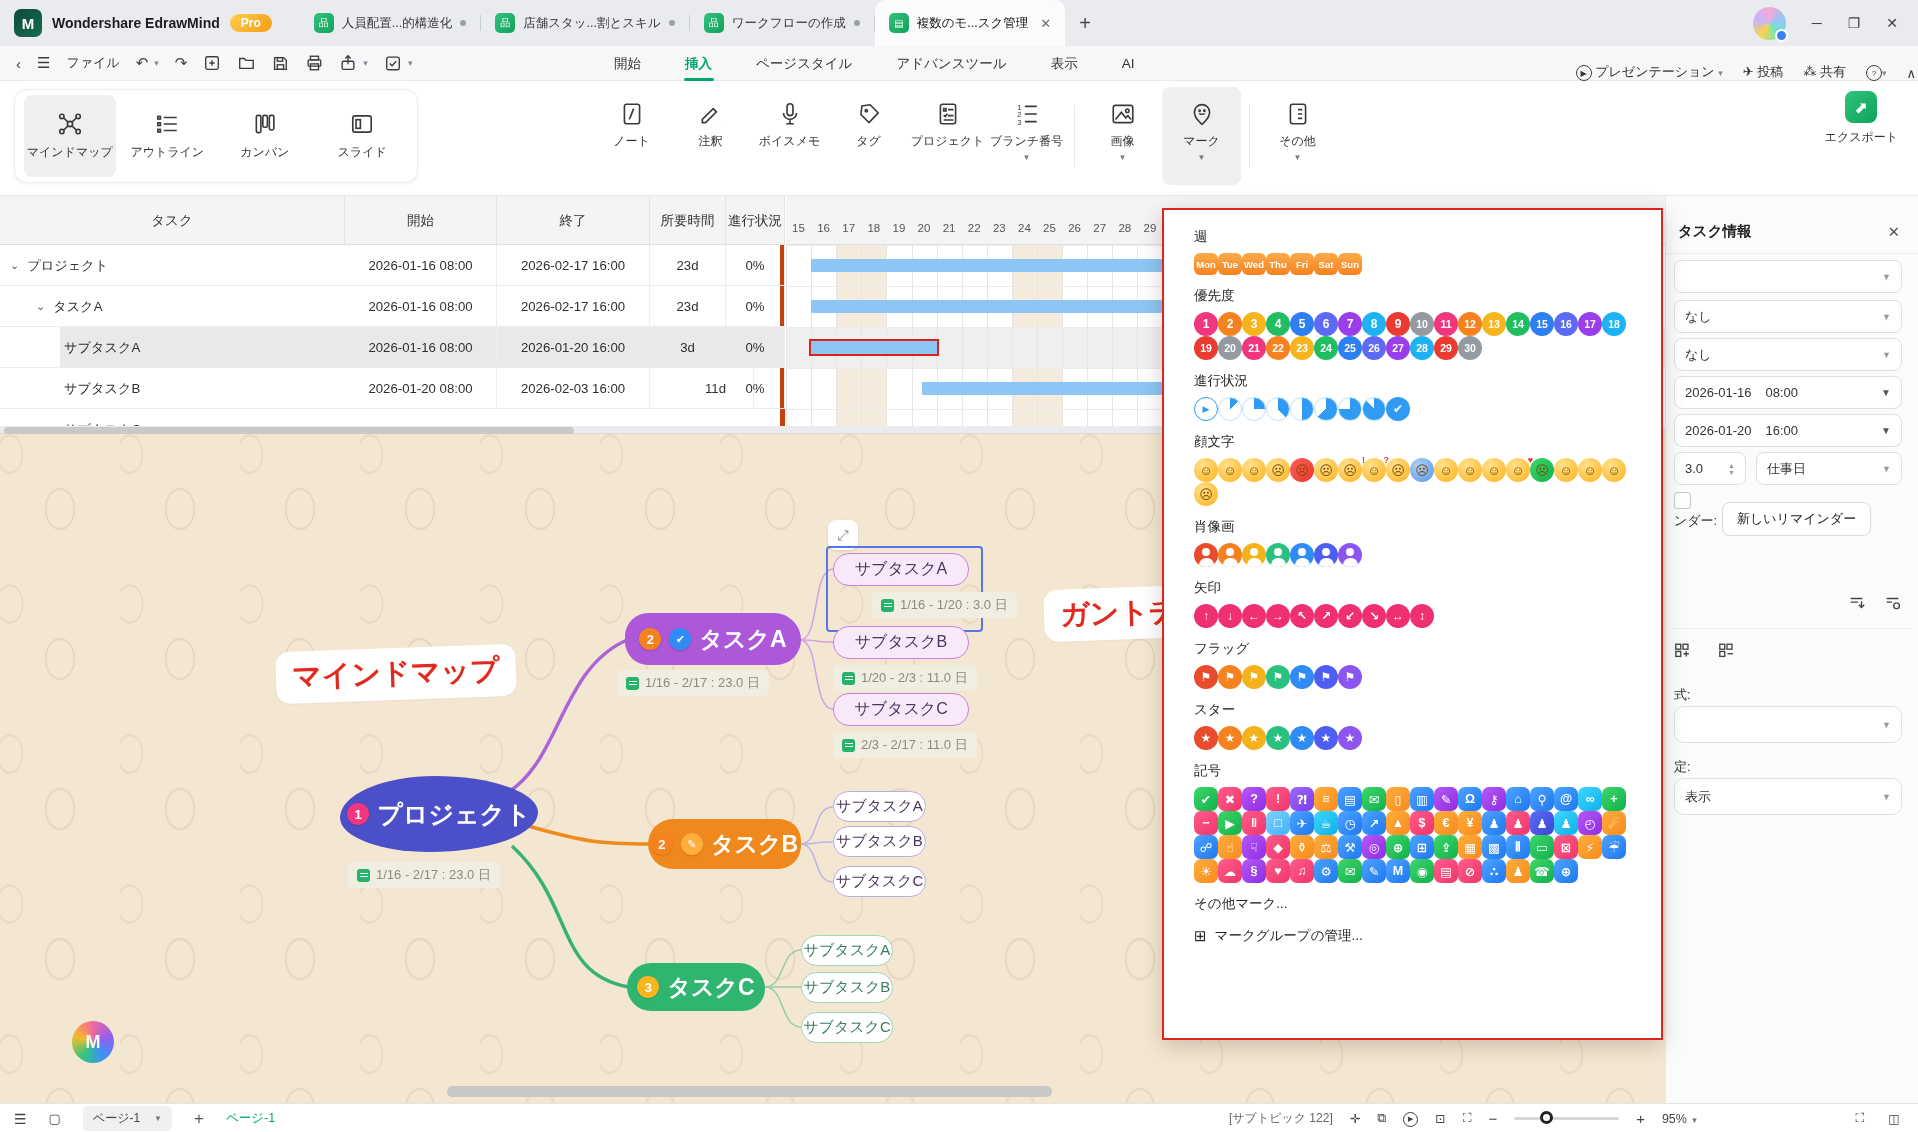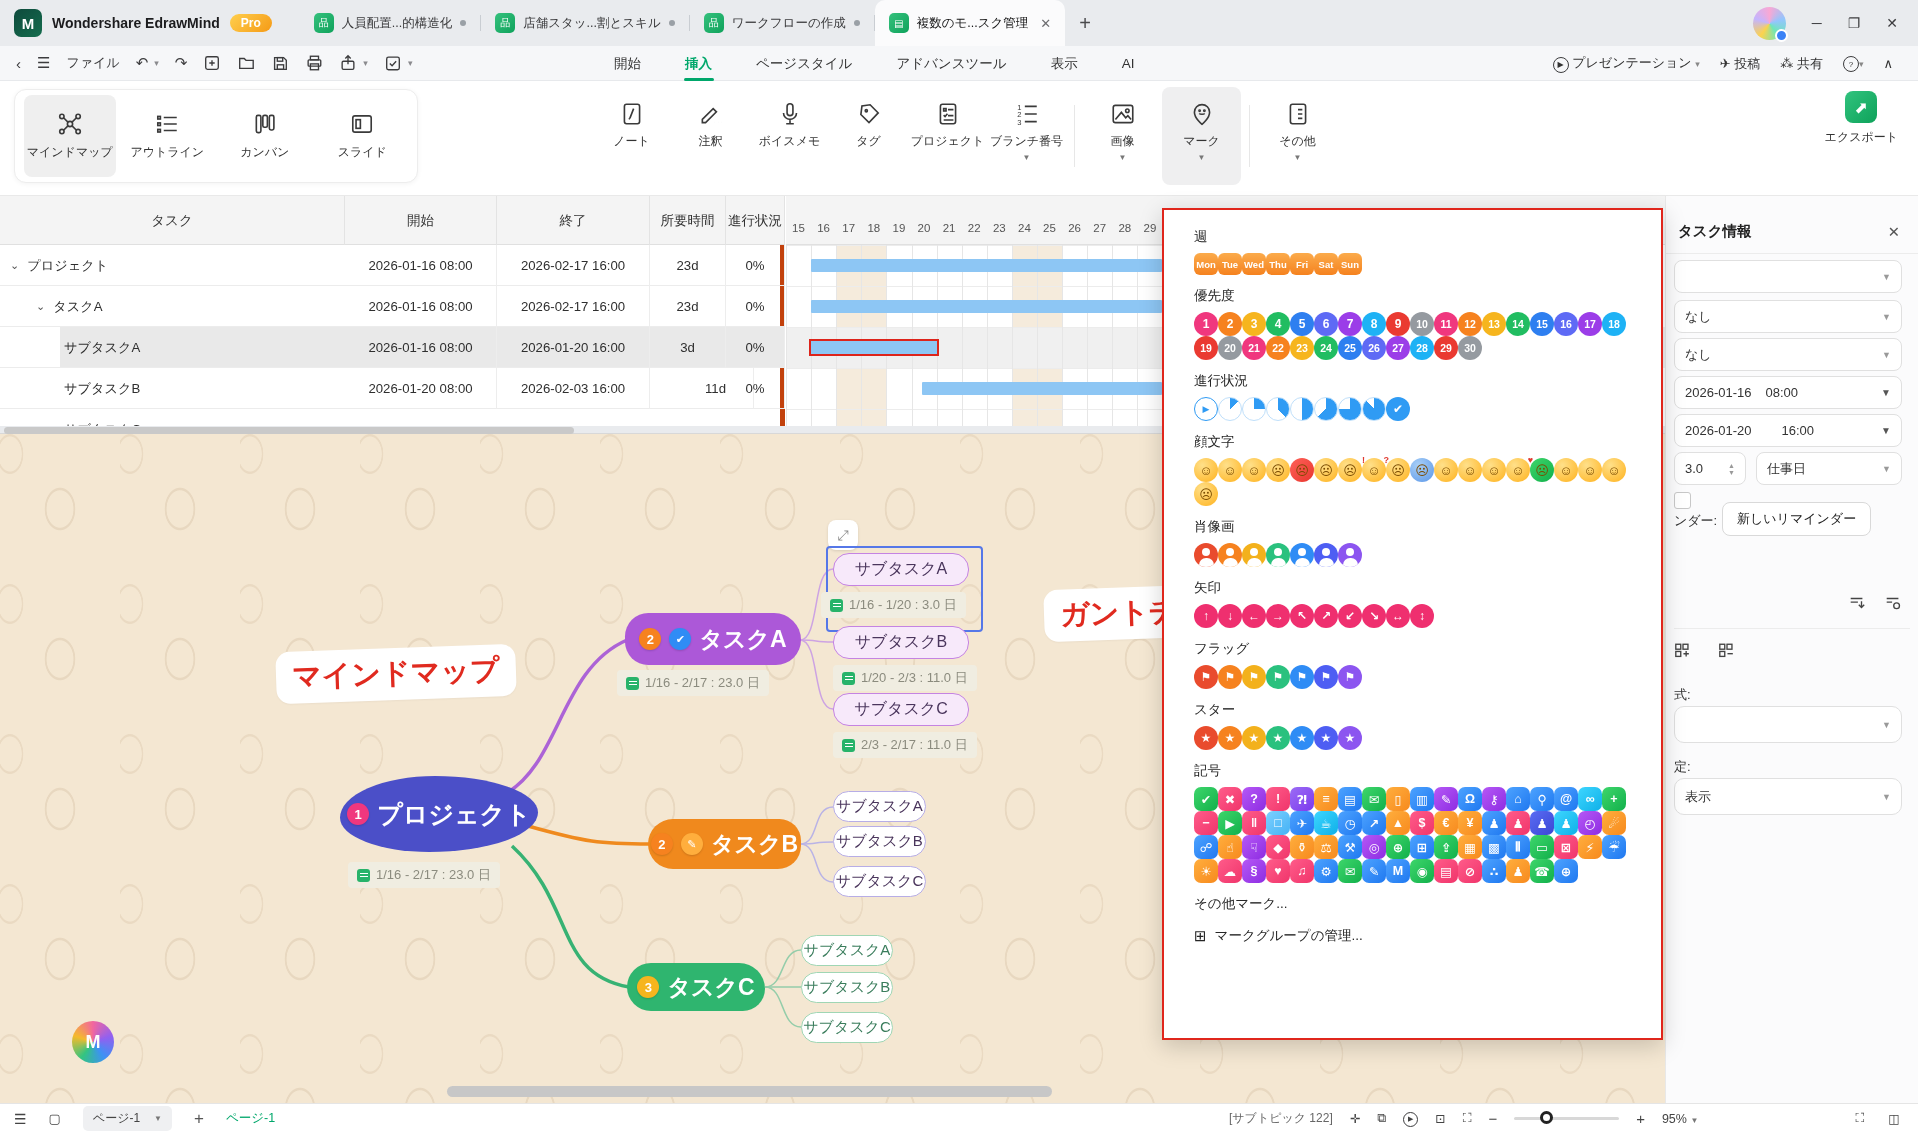--- a/index.html
+++ b/index.html
@@ -28,21 +28,21 @@
   .mleft{display:flex;align-items:center;gap:16px;margin-left:16px;color:#3c3c3e}
   .mglyph{font-size:15px;color:#3c3c3e}
   .mcaret{font-size:9px;color:#8a8a8e;margin-left:-10px}
   .filelbl{font-size:13px}
   .micon{width:18px;height:18px}
   .micon svg{width:18px;height:18px;stroke:#3c3c3e;stroke-width:1.5;fill:none}
   .ribbon{position:absolute;left:612px;top:0;height:35px;display:flex;align-items:center;gap:40px}
   .rtab{font-size:13.5px;color:#333;position:relative;padding:8px 2px}
   .rtab.active{color:#00A76B;font-weight:bold}
   .rtab.active::after{content:"";position:absolute;left:50%;transform:translateX(-50%);bottom:0;width:30px;height:3px;border-radius:2px;background:#00A76B}
-  .mright{position:absolute;right:25px;top:0;height:35px;display:flex;align-items:center;gap:20px;color:#333;font-size:13px}
+  .mright{position:absolute;right:2px;top:0;height:35px;display:flex;align-items:flex-end;gap:20px;color:#333;font-size:13px}
   .circ{width:16px;height:16px;border-radius:50%;border:1.4px solid #3c3c3e;display:inline-flex;align-items:center;justify-content:center;font-size:8px}
   
   .toolbar{position:absolute;left:0;top:81px;width:1918px;height:115px;background:#fff;border-bottom:1px solid #E9E9E9}
   .modecard{position:absolute;left:14px;top:8px;width:404px;height:94px;background:#fff;border:1px solid #EDEDED;border-radius:12px;box-shadow:0 1px 5px rgba(0,0,0,.05);display:flex;align-items:center;justify-content:space-around;padding:0 6px}
   .modebtn{width:92px;height:82px;border-radius:8px;display:flex;flex-direction:column;align-items:center;justify-content:center;gap:7px;font-size:12px;color:#333}
   .modebtn.sel{background:#EFEFEF}
   .modebtn svg{width:26px;height:26px;stroke:#3a3a3a;stroke-width:1.5;fill:none}
   .toolrow{position:absolute;left:592px;top:6px;display:flex;align-items:flex-start}
   .toolbtn{width:79px;height:98px;border-radius:8px;display:flex;flex-direction:column;align-items:center;padding-top:14px;gap:6px;font-size:12px;color:#333;position:relative}
   .toolbtn.sel{background:#EFEFF0}
@@ -467,21 +467,21 @@
     <span>タスクA</span>
   </div>
   <div class="datechip" style="left:617px;top:236px">
       <span class="cal"></span>
       <span>1/16 - 2/17 : 23.0 日</span>
     </div>
 
   <div class="selbox" style="left:826px;top:112px;width:157px;height:86px"></div>
   <div id="subA">
       <div class="pill" style="left: 833px; top: 119px; width: 136px; height: 33px; background: rgb(247, 233, 250); border: 1.5px solid rgb(197, 131, 226);">サブタスクA</div>
-      <div class="datechip" style="left: 821px; top: 158px; align-items: center;">
+      <div class="datechip" style="left: 872px; top: 158px; align-items: center;">
         <span class="cal"></span>
         <span>1/16 - 1/20 : 3.0 日</span>
       </div>
       <div class="pill" style="left: 833px; top: 192px; width: 136px; height: 33px; background: rgb(247, 233, 250); border: 1.5px solid rgb(197, 131, 226);">サブタスクB</div>
       <div class="datechip" style="left: 833px; top: 231px;">
         <span class="cal"></span>
         <span>1/20 - 2/3 : 11.0 日</span>
       </div>
       <div class="pill" style="left: 833px; top: 259px; width: 136px; height: 33px; background: rgb(247, 233, 250); border: 1.5px solid rgb(197, 131, 226);">サブタスクC</div>
       <div class="datechip" style="left: 833px; top: 298px;">
@@ -532,21 +532,21 @@
       <span>なし</span>
       <span class="fc">▼</span>
     </div>
   <div class="field" style="top:180px">
       <span>2026-01-16</span>
       <span style="margin-left:14px">08:00</span>
       <span class="fcs">▼</span>
     </div>
   <div class="field" style="top:218px">
       <span>2026-01-20</span>
-      <span style="margin-left:30px">16:00</span>
+      <span style="margin-left:14px">16:00</span>
       <span class="fcs">▼</span>
     </div>
   <div class="field" style="top:256px;width:72px;font-weight:normal">
       <span>3.0</span>
       <span class="fc" style="font-size:7px;line-height:7px">▲<br>▼</span>
     </div>
   <div class="field" style="top:256px;left:90px;width:146px">
       <span>仕事日</span>
       <span class="fc">▼</span>
     </div>

